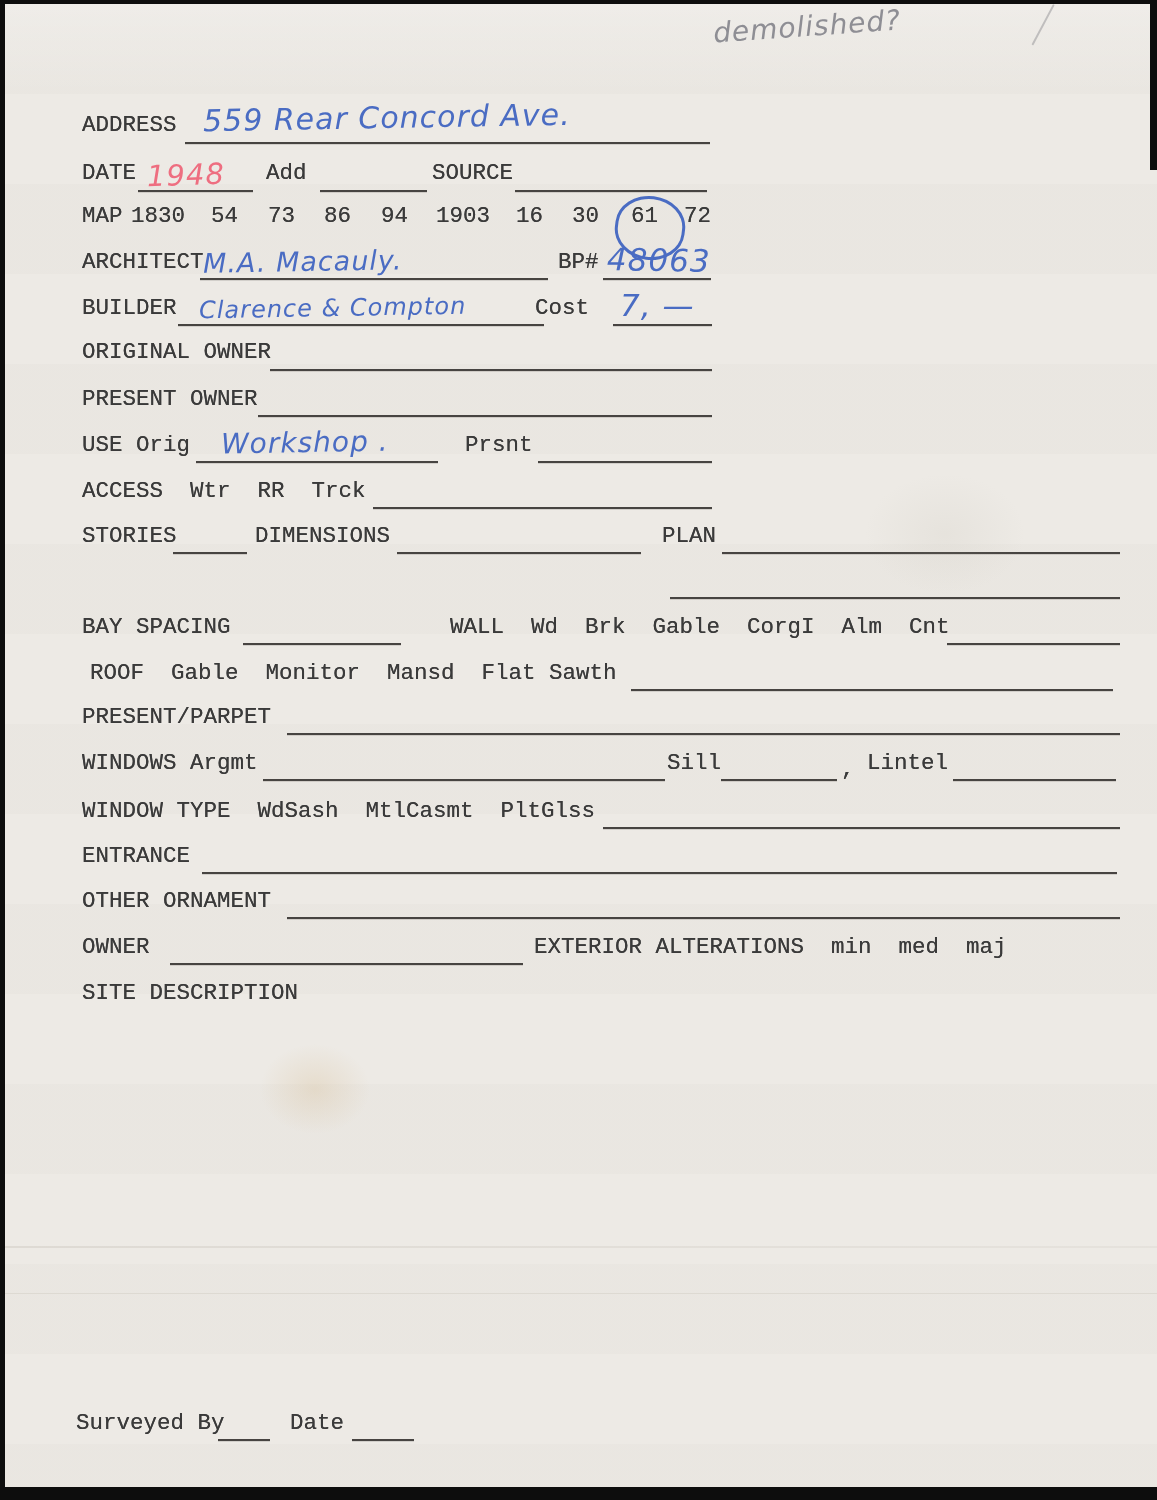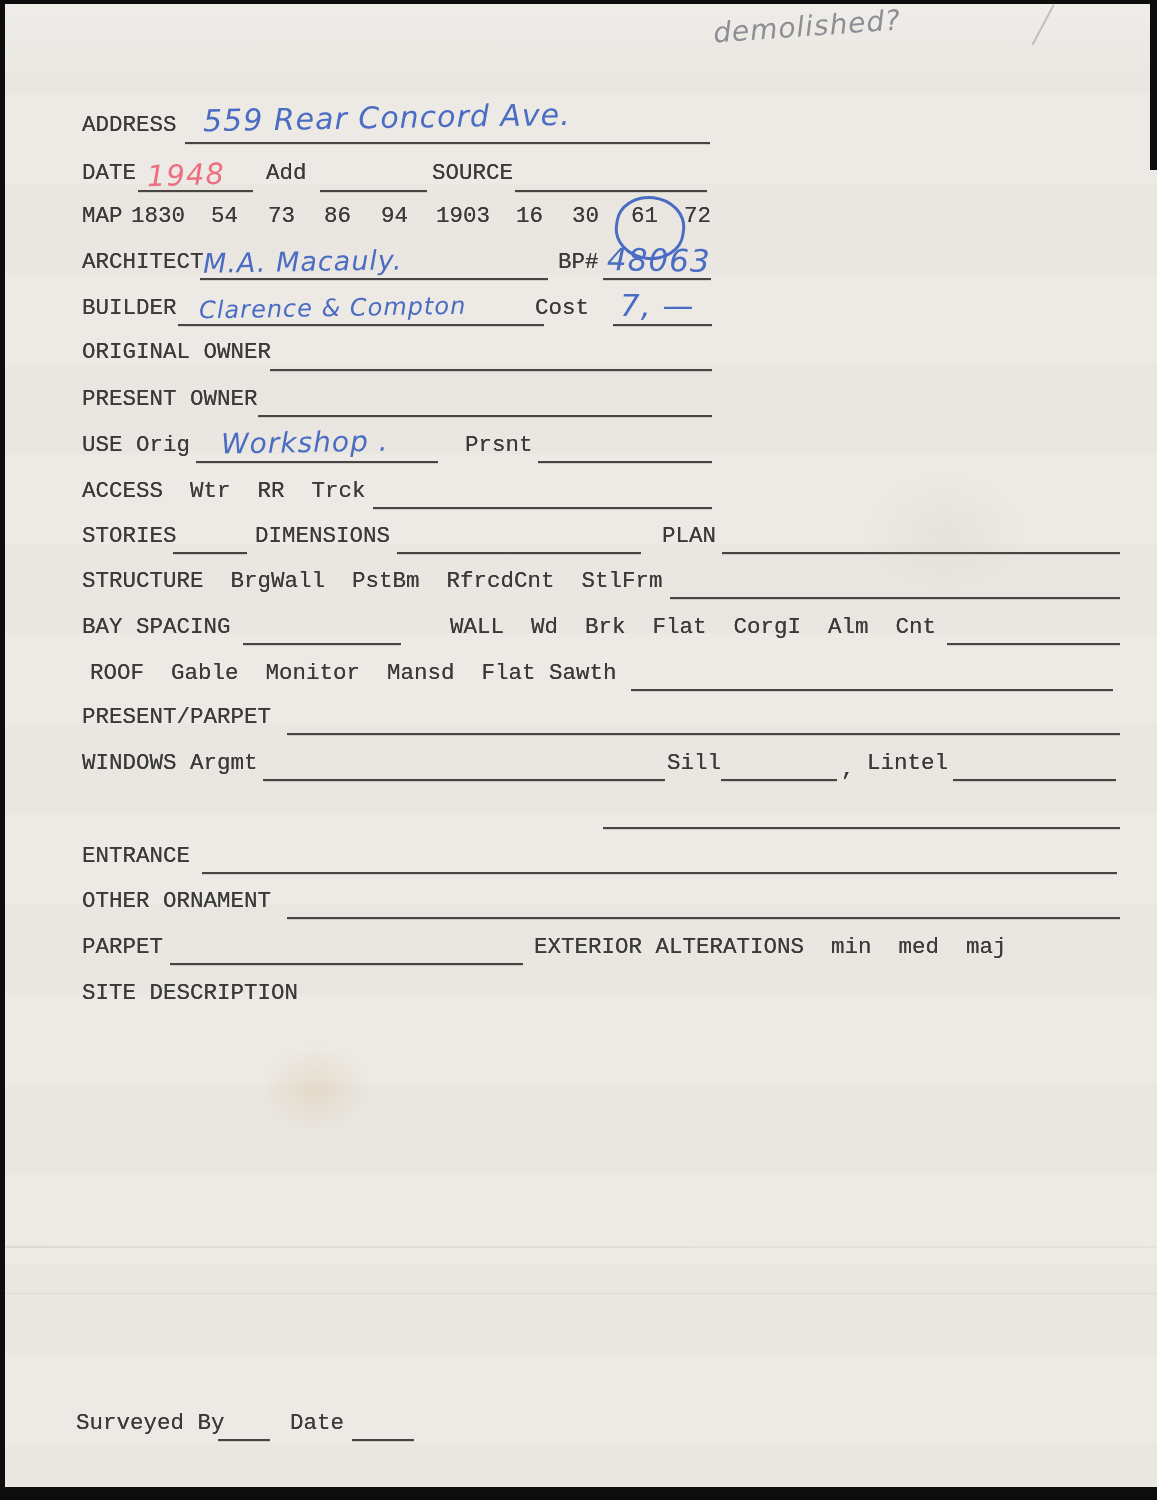--- a/index.html
+++ b/index.html
@@ -109,51 +109,51 @@
   <div class="typed" style="left:77px;top:474px">ACCESS  Wtr  RR  Trck</div>
   <div class="line" style="left:368px;top:503px;width:339px"></div>
 
   <div class="typed" style="left:77px;top:519px">STORIES</div>
   <div class="line" style="left:168px;top:548px;width:74px"></div>
   <div class="typed" style="left:250px;top:519px">DIMENSIONS</div>
   <div class="line" style="left:392px;top:548px;width:244px"></div>
   <div class="typed" style="left:657px;top:519px">PLAN</div>
   <div class="line" style="left:717px;top:548px;width:398px"></div>
 
-  <div class="typed" style="left:77px;top:564px">STRUCTURE  BrgWall  PstBm  RfrcdCnt  StlFrm</div>
   <div class="line" style="left:665px;top:593px;width:450px"></div>
 
   <div class="typed" style="left:77px;top:610px">BAY SPACING</div>
   <div class="line" style="left:238px;top:639px;width:158px"></div>
-  <div class="typed" style="left:445px;top:610px">WALL  Wd  Brk  Flat  CorgI  Alm  Cnt</div>
+  <div class="typed" style="left:445px;top:610px">WALL  Wd  Brk  Gable  CorgI  Alm  Cnt</div>
   <div class="line" style="left:942px;top:639px;width:173px"></div>
 
   <div class="typed" style="left:85px;top:656px">ROOF  Gable  Monitor  Mansd  Flat Sawth</div>
   <div class="line" style="left:626px;top:685px;width:482px"></div>
 
   <div class="typed" style="left:77px;top:700px">PRESENT/PARPET</div>
   <div class="line" style="left:282px;top:729px;width:833px"></div>
 
   <div class="typed" style="left:77px;top:746px">WINDOWS Argmt</div>
   <div class="line" style="left:258px;top:775px;width:402px"></div>
   <div class="typed" style="left:662px;top:746px">Sill</div>
   <div class="line" style="left:716px;top:775px;width:116px"></div>
   <div class="typed" style="left:836px;top:752px">,</div>
   <div class="typed" style="left:862px;top:746px">Lintel</div>
   <div class="line" style="left:948px;top:775px;width:163px"></div>
 
+  <div class="typed" style="left:77px;top:794px">WINDOW TYPE  WdSash  MtlCasmt  PltGlss</div>
   <div class="line" style="left:598px;top:823px;width:517px"></div>
 
   <div class="typed" style="left:77px;top:839px">ENTRANCE</div>
   <div class="line" style="left:197px;top:868px;width:915px"></div>
 
   <div class="typed" style="left:77px;top:884px">OTHER ORNAMENT</div>
   <div class="line" style="left:282px;top:913px;width:833px"></div>
 
-  <div class="typed" style="left:77px;top:930px">PARPET</div>
+  <div class="typed" style="left:77px;top:930px">OWNER</div>
   <div class="line" style="left:165px;top:959px;width:353px"></div>
   <div class="typed" style="left:529px;top:930px">EXTERIOR ALTERATIONS</div>
   <div class="typed" style="left:826px;top:930px">min  med  maj</div>
 
   <div class="typed" style="left:77px;top:976px">SITE DESCRIPTION</div>
 
   <div class="typed" style="left:71px;top:1406px">Surveyed By</div>
   <div class="line" style="left:213px;top:1435px;width:52px"></div>
   <div class="typed" style="left:285px;top:1406px">Date</div>
   <div class="line" style="left:347px;top:1435px;width:62px"></div>

